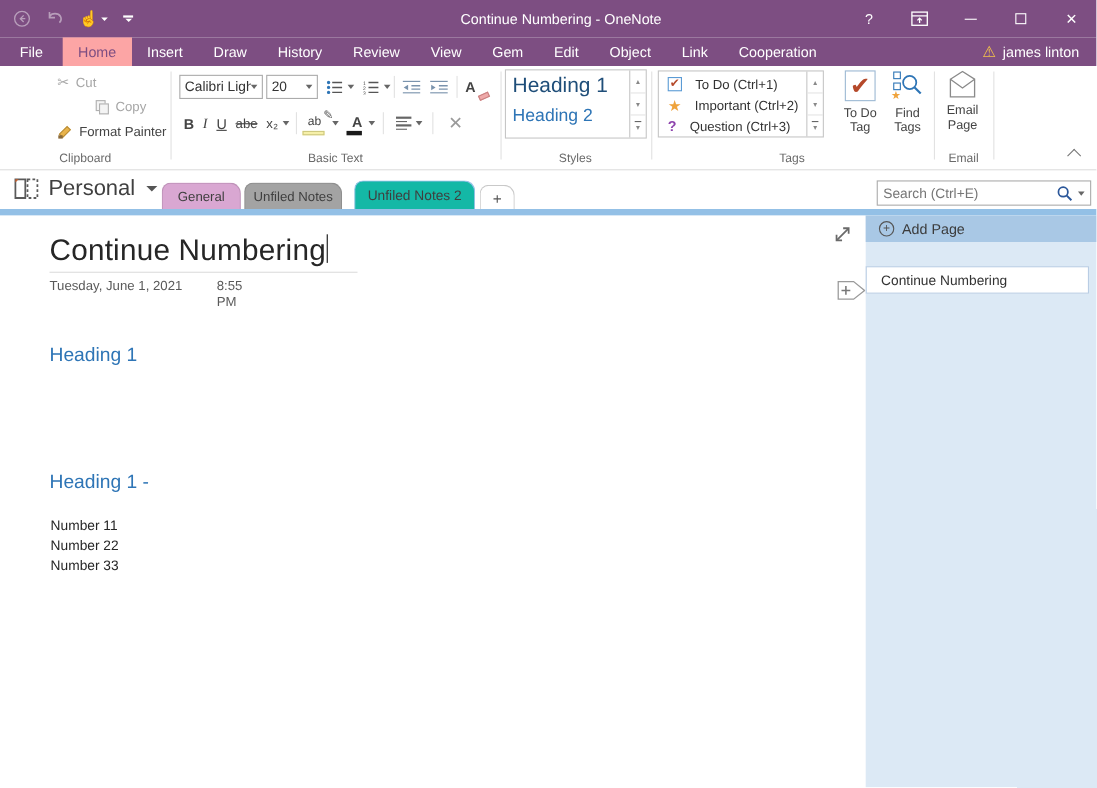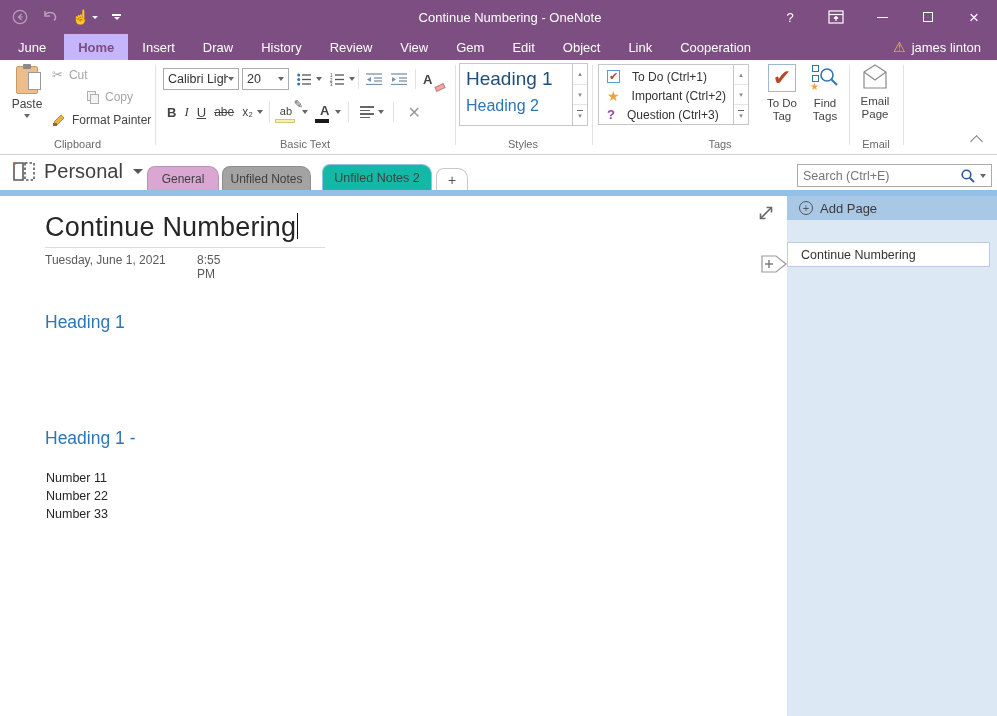--- a/index.html
+++ b/index.html
@@ -20,21 +20,21 @@
   .win-controls { position:absolute; right:0; top:0; height:34px; display:flex; }
   .win-btn { width:46px; height:34px; display:flex; align-items:center; justify-content:center; color:#fff; font-size:13px; }
   .min-glyph { width:11px; height:1px; background:#fff; display:block; }
   .max-glyph { width:10px; height:10px; border:1px solid #fff; display:block; }
   .close-glyph { font-size:17px; line-height:1; }
 
   
   .tabrow { position:absolute; left:0; top:34px; width:997px; height:26px; background:#7D4E82; display:flex; align-items:stretch; }
   .rtab { color:#fff; font-size:13px; display:flex; align-items:center; padding:0 14px; cursor:default; }
   .rtab.first { padding:0 18px; }
-  .rtab.active { background:#c4b5fd; color:#7D4E82;font-weight:bold; }
+  .rtab.active { background:#fca5a5; color:#7D4E82; }
   .user-badge { margin-left:auto; display:flex; align-items:center; gap:6px; color:#fff; font-size:13px; padding-right:16px; }
   .warn { color:#F3C04B; font-size:14px; }
 
   
   .ribbon { position:absolute; left:0; top:60px; width:997px; height:95px; background:#fff; border-bottom:1px solid #d4d4d4; }
   .rsep { position:absolute; top:5px; width:1px; height:80px; background:#e2e2e2; }
   .grp-label { position:absolute; top:78px; font-size:11px; color:#6a6a6a; text-align:center; }
 
   
   .paste-btn { position:absolute; left:6px; top:4px; width:42px; height:68px; display:flex; flex-direction:column; align-items:center; }
@@ -175,48 +175,40 @@
       <div class="win-btn">
           <span class="max-glyph"></span>
         </div>
       <div class="win-btn">
           <span class="close-glyph">×</span>
         </div>
     </div>
   </div>
 
   <div class="tabrow">
-    <div class="rtab first">June</div>
+    <div class="rtab first">File</div>
     <div class="rtab active">Home</div>
     <div class="rtab">Insert</div>
     <div class="rtab">Draw</div>
     <div class="rtab">History</div>
     <div class="rtab">Review</div>
     <div class="rtab">View</div>
     <div class="rtab">Gem</div>
     <div class="rtab">Edit</div>
     <div class="rtab">Object</div>
     <div class="rtab">Link</div>
     <div class="rtab">Cooperation</div>
     <div class="user-badge">
       <span class="warn">⚠</span>
       <span>james linton</span>
     </div>
   </div>
 
   <div class="ribbon">
 
-    <div class="paste-btn">
-      <span class="clipboard">
-          <i class="clip"></i>
-          <i class="paper"></i>
-        </span>
-      <span class="lbl">Paste</span>
-      <span class="caret-g" style="margin-top:3px;"></span>
-    </div>
     <div class="clip-small disabled" style="top:7px;">
       <span class="scissors">✂</span>
       <span>Cut</span>
     </div>
     <div class="clip-small disabled" style="top:30px;padding-left:35px;">
       <span class="copy-ic">
           <i></i>
           <i></i>
         </span>
       <span>Copy</span>

